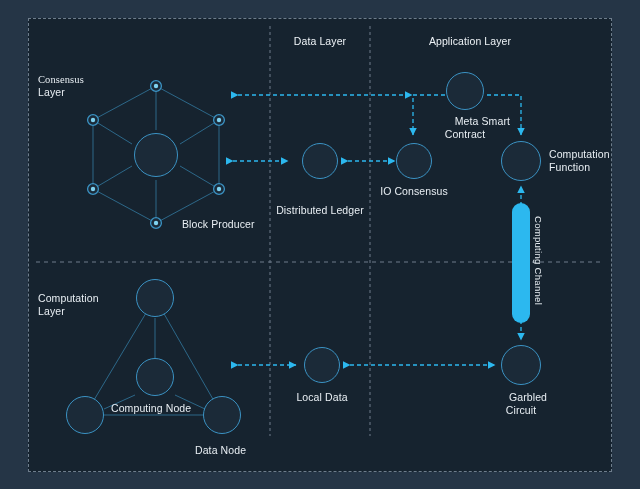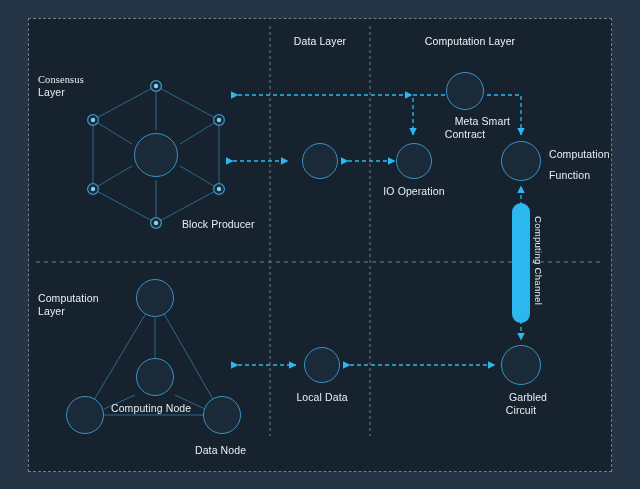--- a/index.html
+++ b/index.html
@@ -233,34 +233,35 @@
   <div class="node" style="left:446px;top:72px;width:38px;height:38px;"></div>
   <div class="node" style="left:501px;top:141px;width:40px;height:40px;"></div>
   <div class="node" style="left:136px;top:279px;width:38px;height:38px;"></div>
   <div class="node" style="left:136px;top:358px;width:38px;height:38px;"></div>
   <div class="node" style="left:66px;top:396px;width:38px;height:38px;"></div>
   <div class="node" style="left:203px;top:396px;width:38px;height:38px;"></div>
   <div class="node" style="left:304px;top:347px;width:36px;height:36px;"></div>
   <div class="node" style="left:501px;top:345px;width:40px;height:40px;"></div>
 
   <div class="lbl colhead ctr" style="left:272px;top:35px;width:96px;">Data Layer</div>
-  <div class="lbl colhead ctr" style="left:390px;top:35px;width:160px;">Computation Layer</div>
+  <div class="lbl colhead ctr" style="left:390px;top:35px;width:160px;">Application Layer</div>
 
   <div class="lbl" style="left:38px;top:73px;font-family:Liberation Serif, serif;">Consensus</div>
   <div class="lbl" style="left:38px;top:86px;">Layer</div>
 
   <div class="lbl" style="left:38px;top:292px;">Computation</div>
   <div class="lbl" style="left:38px;top:305px;">Layer</div>
 
   <div class="lbl" style="left:182px;top:218px;">Block Producer</div>
-  <div class="lbl ctr" style="left:364px;top:185px;width:100px;">IO Operation</div>
+  <div class="lbl ctr" style="left:262px;top:204px;width:116px;">Distributed Ledger</div>
+  <div class="lbl ctr" style="left:364px;top:185px;width:100px;">IO Consensus</div>
   <div class="lbl ctr" style="left:420px;top:115px;width:90px;text-align:right;">Meta Smart</div>
   <div class="lbl ctr" style="left:420px;top:128px;width:90px;">Contract</div>
   <div class="lbl" style="left:549px;top:148px;">Computation</div>
-  <div class="lbl" style="left:549px;top:161px;margin-top:8px;">Function</div>
+  <div class="lbl" style="left:549px;top:161px;">Function</div>
 
   <div class="lbl" style="left:111px;top:402px;">Computing Node</div>
   <div class="lbl" style="left:195px;top:444px;">Data Node</div>
   <div class="lbl ctr" style="left:272px;top:391px;width:100px;">Local Data</div>
   <div class="lbl ctr" style="left:483px;top:391px;width:90px;">Garbled</div>
   <div class="lbl ctr" style="left:476px;top:404px;width:90px;">Circuit</div>
 
 </div>
 
 </body></html>

